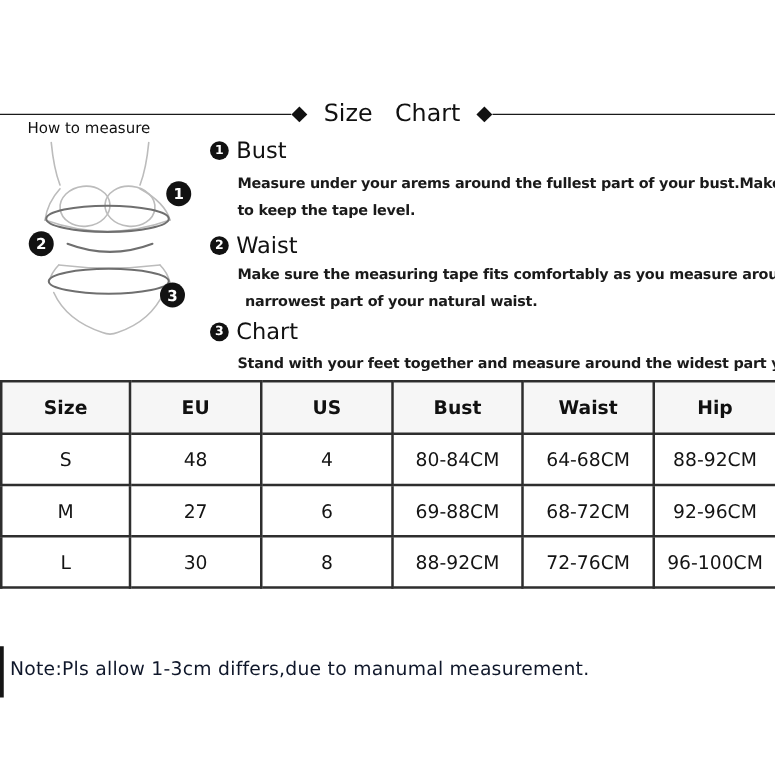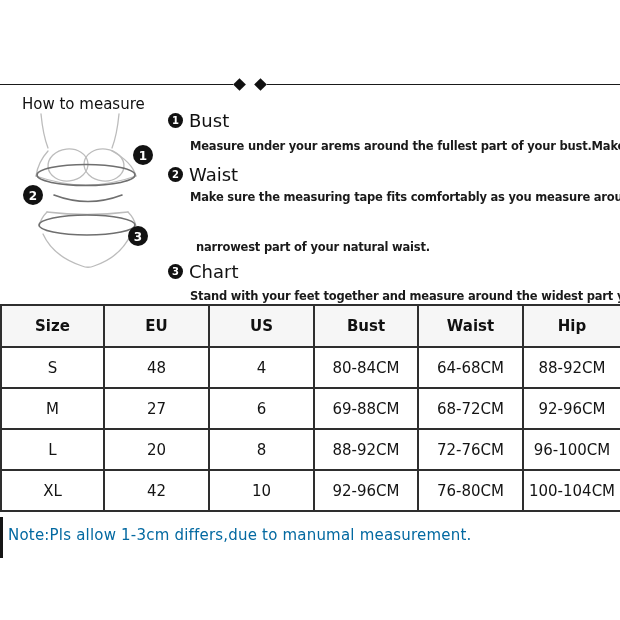--- a/index.html
+++ b/index.html
@@ -21,21 +21,21 @@
   .diamond {
     width: 9px; height: 9px; background: #111;
     transform: rotate(45deg); flex: 0 0 auto;
   }
   .diamond.dl { margin: 0 6px 0 2px; }
   .diamond.dr { margin: 0 2px 0 6px; }
   .sc-title { font-size: 19px; color: #111; white-space: nowrap; }
   .sc-title span { margin: 0 9px; }
 
   
-  .htm-label { position: absolute; left: 22px; top: 95px; font-size: 15px; color: #111; }
+  .htm-label { position: absolute; left: 22px; top: 95px; font-size: 12px; color: #111; }
   .illustration { position: absolute; left: 10px; top: 104px; }
 
   
   .sections { position: absolute; left: 168px; top: 109px; width: 452px; }
   .sec-head { display: flex; align-items: center; height: 22px; }
   .numcircle {
     width: 15px; height: 15px; border-radius: 50%;
     background: #111; color: #fff;
     font-size: 10px; font-weight: bold;
     display: inline-flex; align-items: center; justify-content: center;
@@ -43,49 +43,52 @@
   }
   .sec-title { font-size: 18px; color: #111; }
   .sec-desc {
     padding-left: 22px; font-size: 11.5px; font-weight: bold;
     letter-spacing: -0.2px; color: #1a1a1a; line-height: 22px;
     white-space: nowrap;
   }
   .sec-bust  .sec-desc { margin-top: 4px; }
   .sec-waist { margin-top: 6px; }
   .sec-waist .sec-desc { margin-top: 1px; }
-  .sec-waist .desc-line2 { padding-left: 6px; margin-top: 28px; }
+  .sec-waist .desc-line2 { padding-left: 6px; }
   .sec-hips  { margin-top: 2px; }
   .sec-hips  .sec-desc { margin-top: 3px; }
 
   
   table.size-table {
     position: absolute; left: 0; top: 304px; width: 620px;
     border-collapse: collapse; table-layout: fixed;
   }
   .size-table th, .size-table td {
     border: 2px solid #2e2e2e; text-align: center; vertical-align: middle;
     font-size: 15px; overflow: hidden;
   }
   .size-table th { height: 42px; background: #f6f6f6; font-weight: bold; color: #111; }
   .size-table td { height: 41px; background: #ffffff; font-weight: normal; color: #141414; }
 
   
   .note {
     position: absolute; left: 8px; top: 526px;
-    font-size: 15px; letter-spacing: 0.2px; color: #0369a1; white-space: nowrap;
+    font-size: 15px; letter-spacing: 0.2px; color: #0f172a; white-space: nowrap;
   }
   .edge-bar { position: absolute; left: 0; top: 517px; width: 3px; height: 41px; background: #151515; }
 </style>
 </head>
 <body>
 
 <div class="sc-header">
   <div class="hline left"></div>
   <div class="diamond dl"></div>
+  <div class="sc-title">
+    <span>Size</span><span>Chart</span>
+  </div>
   <div class="diamond dr"></div>
   <div class="hline right"></div>
 </div>
 
 <div class="htm-label">How to measure</div>
 
 <svg class="illustration" width="152" height="185" viewBox="0 0 152 185">
 
   <g fill="none" stroke-width="1.3" stroke-linecap="round" stroke="#bcbcbc">
     <path d="M31,10 Q33,31 38,44"></path>
@@ -119,20 +122,21 @@
 
 <div class="sections">
 
   <div class="section sec-bust">
     <div class="sec-head">
       <span class="numcircle">1</span>
       <span class="sec-title">Bust</span>
     </div>
     <div class="sec-desc">
       <div class="desc-line1">Measure under your arems around the fullest part of your bust.Make sure</div>
+      <div class="desc-line2">to keep the tape level.</div>
     </div>
   </div>
 
   <div class="section sec-waist">
     <div class="sec-head">
       <span class="numcircle">2</span>
       <span class="sec-title">Waist</span>
     </div>
     <div class="sec-desc">
       <div class="desc-line1">Make sure the measuring tape fits comfortably as you measure around the</div>
@@ -184,31 +188,23 @@
     <tr>
       <td>M</td>
       <td>27</td>
       <td>6</td>
       <td>69-88CM</td>
       <td>68-72CM</td>
       <td>92-96CM</td>
     </tr>
     <tr>
       <td>L</td>
-      <td>20</td>
+      <td>30</td>
       <td>8</td>
       <td>88-92CM</td>
       <td>72-76CM</td>
       <td>96-100CM</td>
     </tr>
-    <tr>
-      <td>XL</td>
-      <td>42</td>
-      <td>10</td>
-      <td>92-96CM</td>
-      <td>76-80CM</td>
-      <td>100-104CM</td>
-    </tr>
   </tbody>
 </table>
 
 <div class="note">Note:Pls allow 1-3cm differs,due to manumal measurement.</div>
 <div class="edge-bar"></div>
 
 </body></html>

